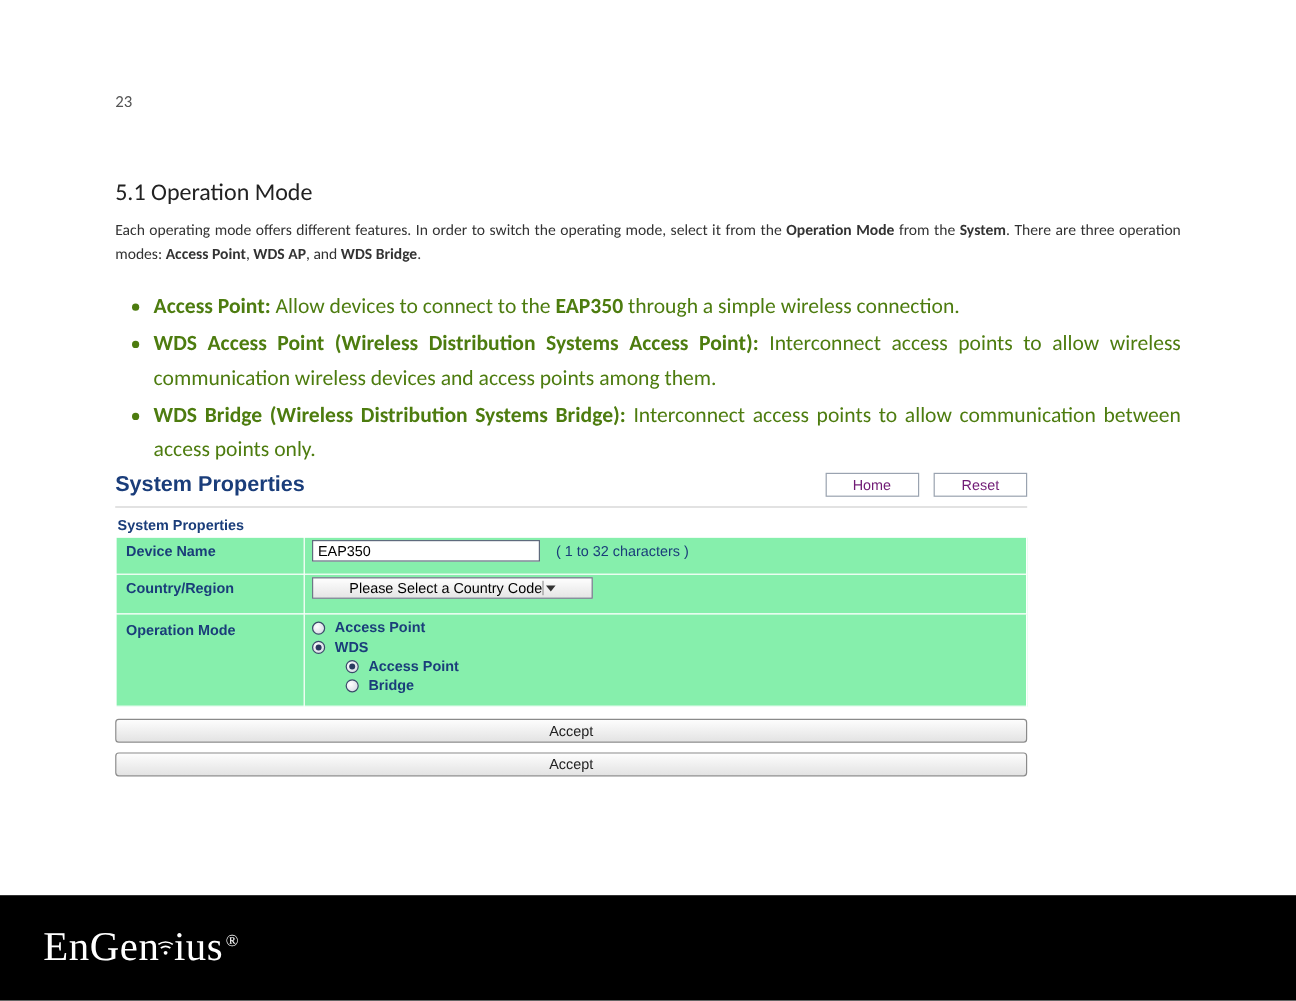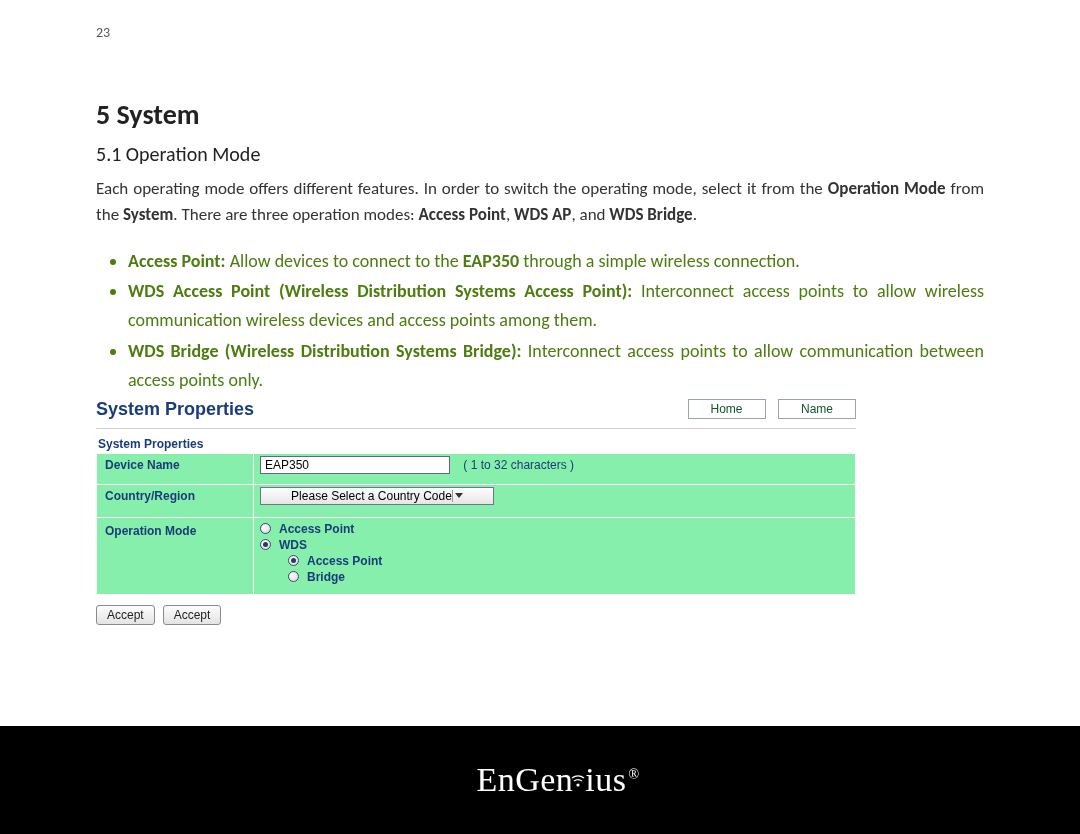--- a/index.html
+++ b/index.html
@@ -7,42 +7,42 @@
     padding: 0;
     width: 1080px;
     height: 834px;
     font-family: "Segoe UI", Calibri, Arial, sans-serif;
     background: #fff;
     color: #333;
     position: relative;
     overflow: hidden;
   }
   .page {
-    padding: 24px 96px 0 96px;
+    padding: 76px 96px 0 96px;
     box-sizing: border-box;
   }
   .page-number {
     font-size: 14px;
     color: #555;
     margin-bottom: 56px;
   }
   .h1 {
     font-size: 28px;
     font-weight: 700;
     color: #222;
     margin: 0 0 10px 0;
   }
   .h2 {
     font-size: 20px;
     font-weight: 400;
     color: #222;
     margin: 0 0 10px 0;
   }
   .body-text {
-    font-size: 17px;
+    font-size: 13px;
     line-height: 1.55;
     color: #333;
     text-align: justify;
     margin: 0 0 18px 0;
   }
   .body-text b { font-weight: 700; }
   ul.bullets {
     list-style: disc;
     padding-left: 32px;
     margin: 2px 0 0 0;
@@ -70,21 +70,21 @@
   .ui-panel-title {
     color: #1a3d7a;
     font-size: 18px;
     font-weight: 700;
   }
   .ui-link {
     display: inline-block;
     min-width: 56px;
     text-align: center;
     font-size: 12px;
-    color: #14532d;
+    color: #701a75;
     border: 1px solid #9aa3b0;
     background: #fff;
     padding: 2px 10px;
     margin-left: 8px;
     cursor: pointer;
   }
   .ui-subhead {
     font-size: 12px;
     font-weight: 700;
     color: #1a3d7a;
@@ -179,43 +179,43 @@
     position: absolute;
     top: 2px; left: 2px;
     width: 5px; height: 5px;
     border-radius: 50%;
     background: #2a3b5f;
   }
   .btn-row {
     margin-top: 10px;
     display: flex;
     gap: 8px;
+    flex-direction: column;
   }
   .btn {
     font-family: "Segoe UI", Arial, sans-serif;
     font-size: 12px;
     padding: 2px 10px;
     background: linear-gradient(#fdfdfd, #e3e3e3);
     border: 1px solid #8a8a8a;
     border-radius: 3px;
     cursor: pointer;
     color: #222;
   }
 
   
   .footer {
     position: absolute;
     bottom: 0; left: 0; right: 0;
-    height: 108px;
+    height: 88px;
     background: #000;
     display: flex;
     align-items: center;
     padding-left: 36px;
     box-sizing: border-box;
-    justify-content: center;
   }
   .brand {
     color: #fff;
     font-size: 34px;
     font-family: "Times New Roman", serif;
     letter-spacing: 0.5px;
     position: relative;
     display: inline-block;
   }
   .brand .reg {
@@ -230,37 +230,36 @@
     margin: 0 0 0 -2px;
   }
   .brand svg { vertical-align: baseline; }
 </style>
 </head>
 <body>
 
 <div class="page">
   <div class="page-number">23</div>
 
-  <h1 class="h1">5  System</h1>
   <h2 class="h2">5.1  Operation Mode</h2>
 
   <p class="body-text">Each operating mode offers different features. In order to switch the operating mode, select it from the <b>Operation Mode</b> from the <b>System</b>. There are three operation modes: <b>Access Point</b>, <b>WDS AP</b>, and <b>WDS Bridge</b>.</p>
 
   <ul class="bullets">
     <li><b>Access Point:</b>  Allow devices to connect to the <b>EAP350</b> through a simple wireless connection.</li>
     <li><b>WDS Access Point (Wireless Distribution Systems Access Point):</b> Interconnect access points to allow wireless communication wireless devices and access points among them.</li>
     <li><b>WDS Bridge (Wireless Distribution Systems Bridge):</b> Interconnect access points to allow communication between access points only.</li>
   </ul>
 
   <div class="ui-panel">
     <div class="ui-panel-header">
       <div class="ui-panel-title">System Properties</div>
       <div>
         <span class="ui-link">Home</span>
-        <span class="ui-link">Name</span>
+        <span class="ui-link">Reset</span>
       </div>
     </div>
 
     <div class="ui-subhead">System Properties</div>
 
     <table class="sys-table">
       <tbody>
           <tr class="row1">
         <td class="label">Device Name</td>
         <td class="field">

